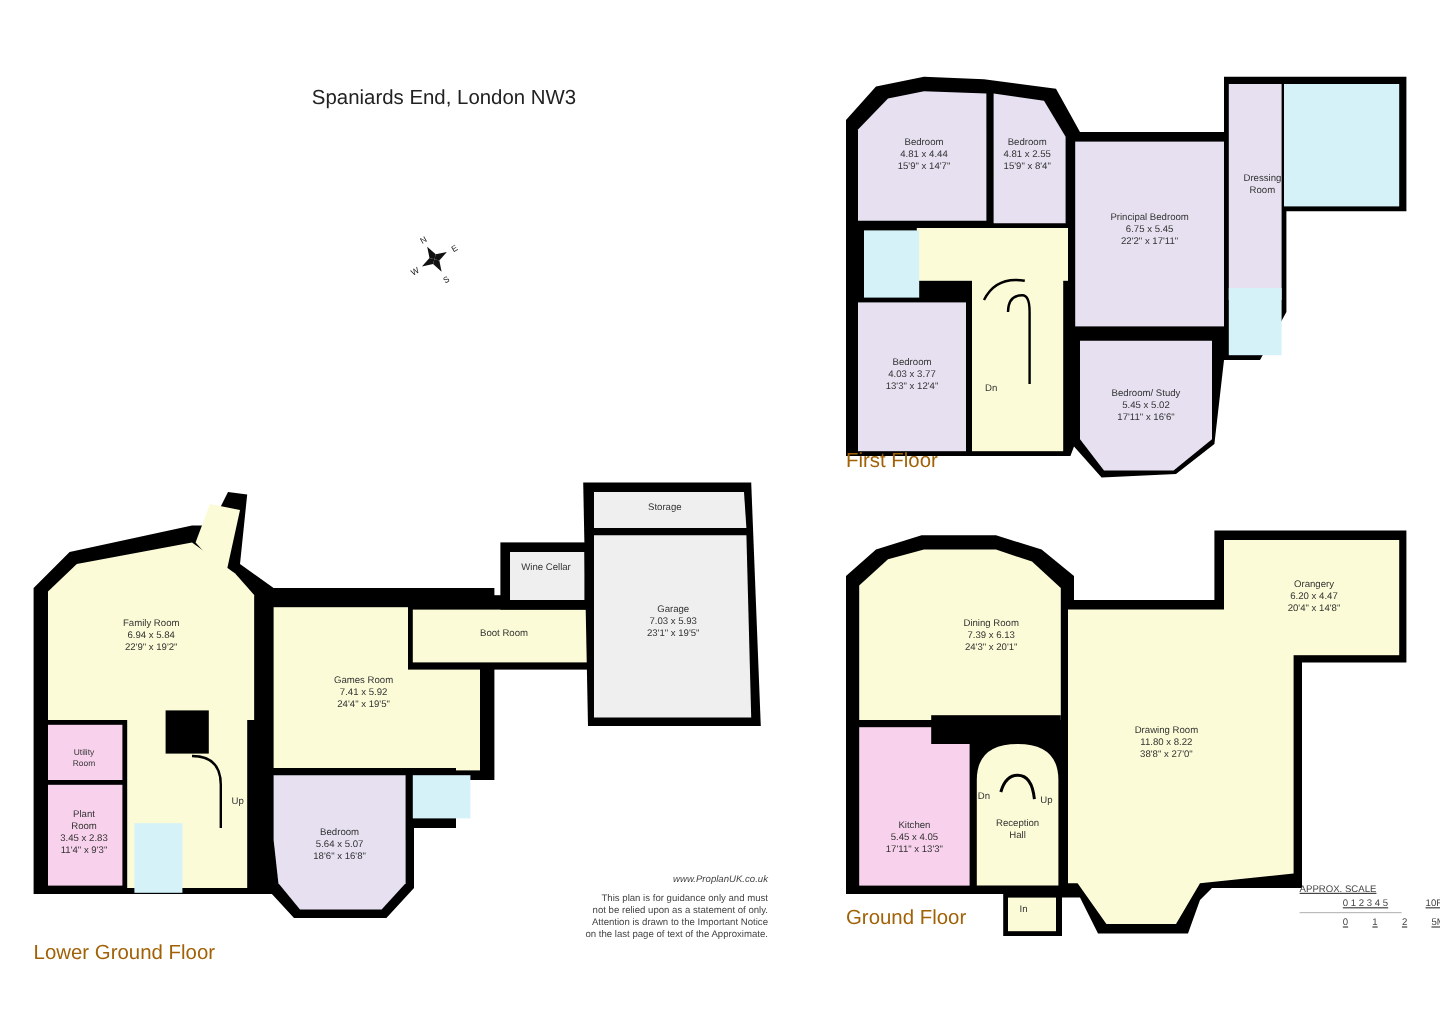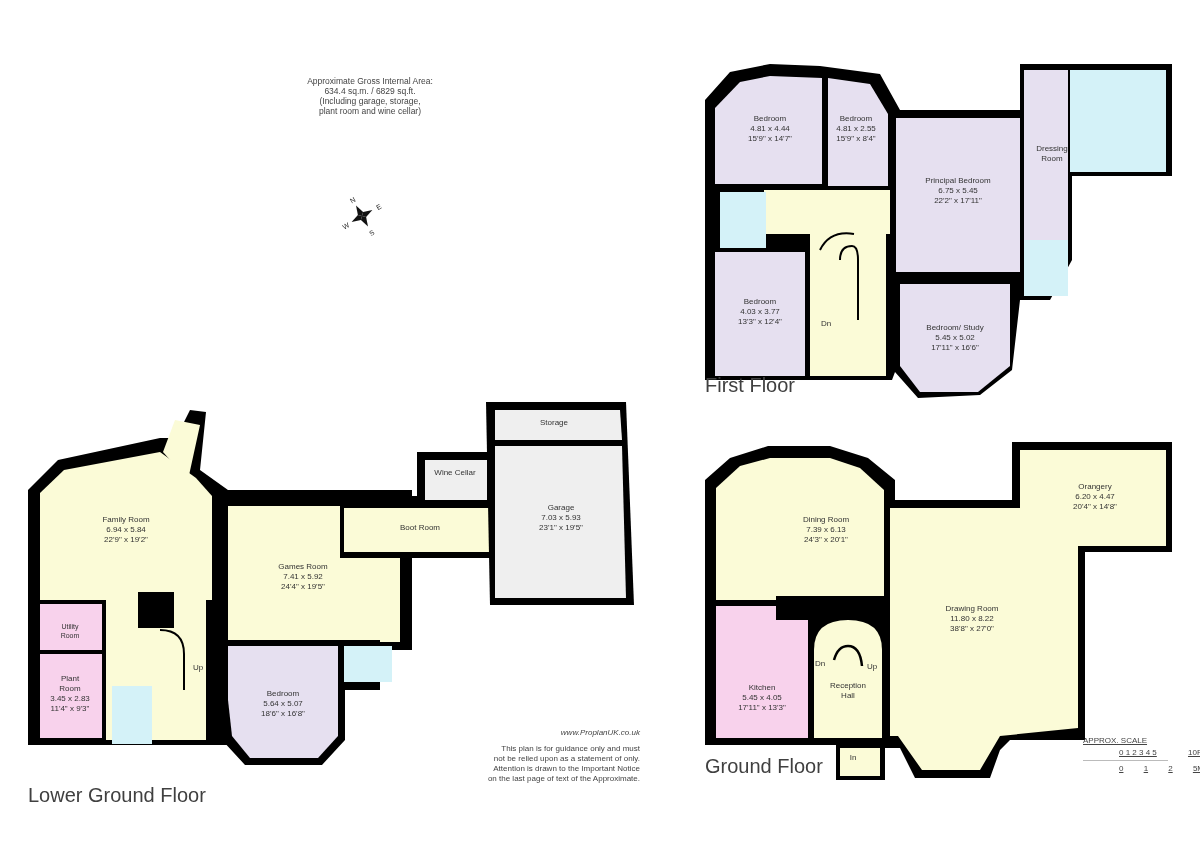--- a/index.html
+++ b/index.html
@@ -1,21 +1,21 @@
 <!DOCTYPE html>
 <html><head>
 <meta charset="utf-8">
 <style>
   html, body { margin:0; padding:0; background:#ffffff; }
   body { width:1200px; height:847px; position:relative; overflow:hidden; font-family:"Liberation Sans", sans-serif; color:#333; }
   svg { position:absolute; left:0; top:0; }
   .title { position:absolute; left:240px; top:72px; width:260px; text-align:center; }
   .title .main { font-size:17px; color:#222; }
   .title .sub { font-size:8.5px; color:#444; line-height:10px; margin-top:4px; }
-  .floor-label { position:absolute; font-size:20px; color:#404040; }
+  .floor-label { position:absolute; font-size:17px; color:#a16207; }
   .disclaimer { position:absolute; left:440px; top:728px; width:200px; text-align:right; font-size:8px; color:#444; line-height:10px; }
   .disclaimer .url { font-style:italic; margin-bottom:6px; }
   .scale { position:absolute; left:1083px; top:736px; font-size:8px; color:#444;text-decoration:underline; }
   .scale .row { display:flex; justify-content:space-between; width:85px;margin-left:36px; }
   .scale .bar { height:1px; background:#bbb; width:85px; margin:3px 0; }
   .room-label { font-size:8px; fill:#333; text-anchor:middle; font-family:"Liberation Sans", sans-serif; }
 </style>
 </head>
 <body>
 
@@ -169,26 +169,21 @@
     <polygon points="0,12 -3,3 0,0 3,3" fill="#111"></polygon>
     <polygon points="-12,0 -3,-3 0,0 -3,3" fill="#111"></polygon>
     <text x="0" y="-16" font-size="7" text-anchor="middle" fill="#222">N</text>
     <text x="19" y="3" font-size="7" text-anchor="middle" fill="#222">E</text>
     <text x="0" y="22" font-size="7" text-anchor="middle" fill="#222">S</text>
     <text x="-19" y="3" font-size="7" text-anchor="middle" fill="#222">W</text>
   </g>
 </svg>
 
 <div class="title">
-  <div class="sub">
-    <div>Approximate Gross Internal Area:</div>
-    <div>634.4 sq.m. / 6829 sq.ft.</div>
-    <div>(Including garage, storage,</div>
-    <div>plant room and wine cellar)</div>
-  </div>
+  <div class="main">Spaniards End, London NW3</div>
 </div>
 
 <div class="floor-label" style="left:705px; top:374px;">First Floor</div>
 <div class="floor-label" style="left:28px; top:784px;">Lower Ground Floor</div>
 <div class="floor-label" style="left:705px; top:755px;text-align:center;">Ground Floor</div>
 
 <div class="disclaimer">
   <div class="url">www.ProplanUK.co.uk</div>
   <div>This plan is for guidance only and must</div>
   <div>not be relied upon as a statement of only.</div>

